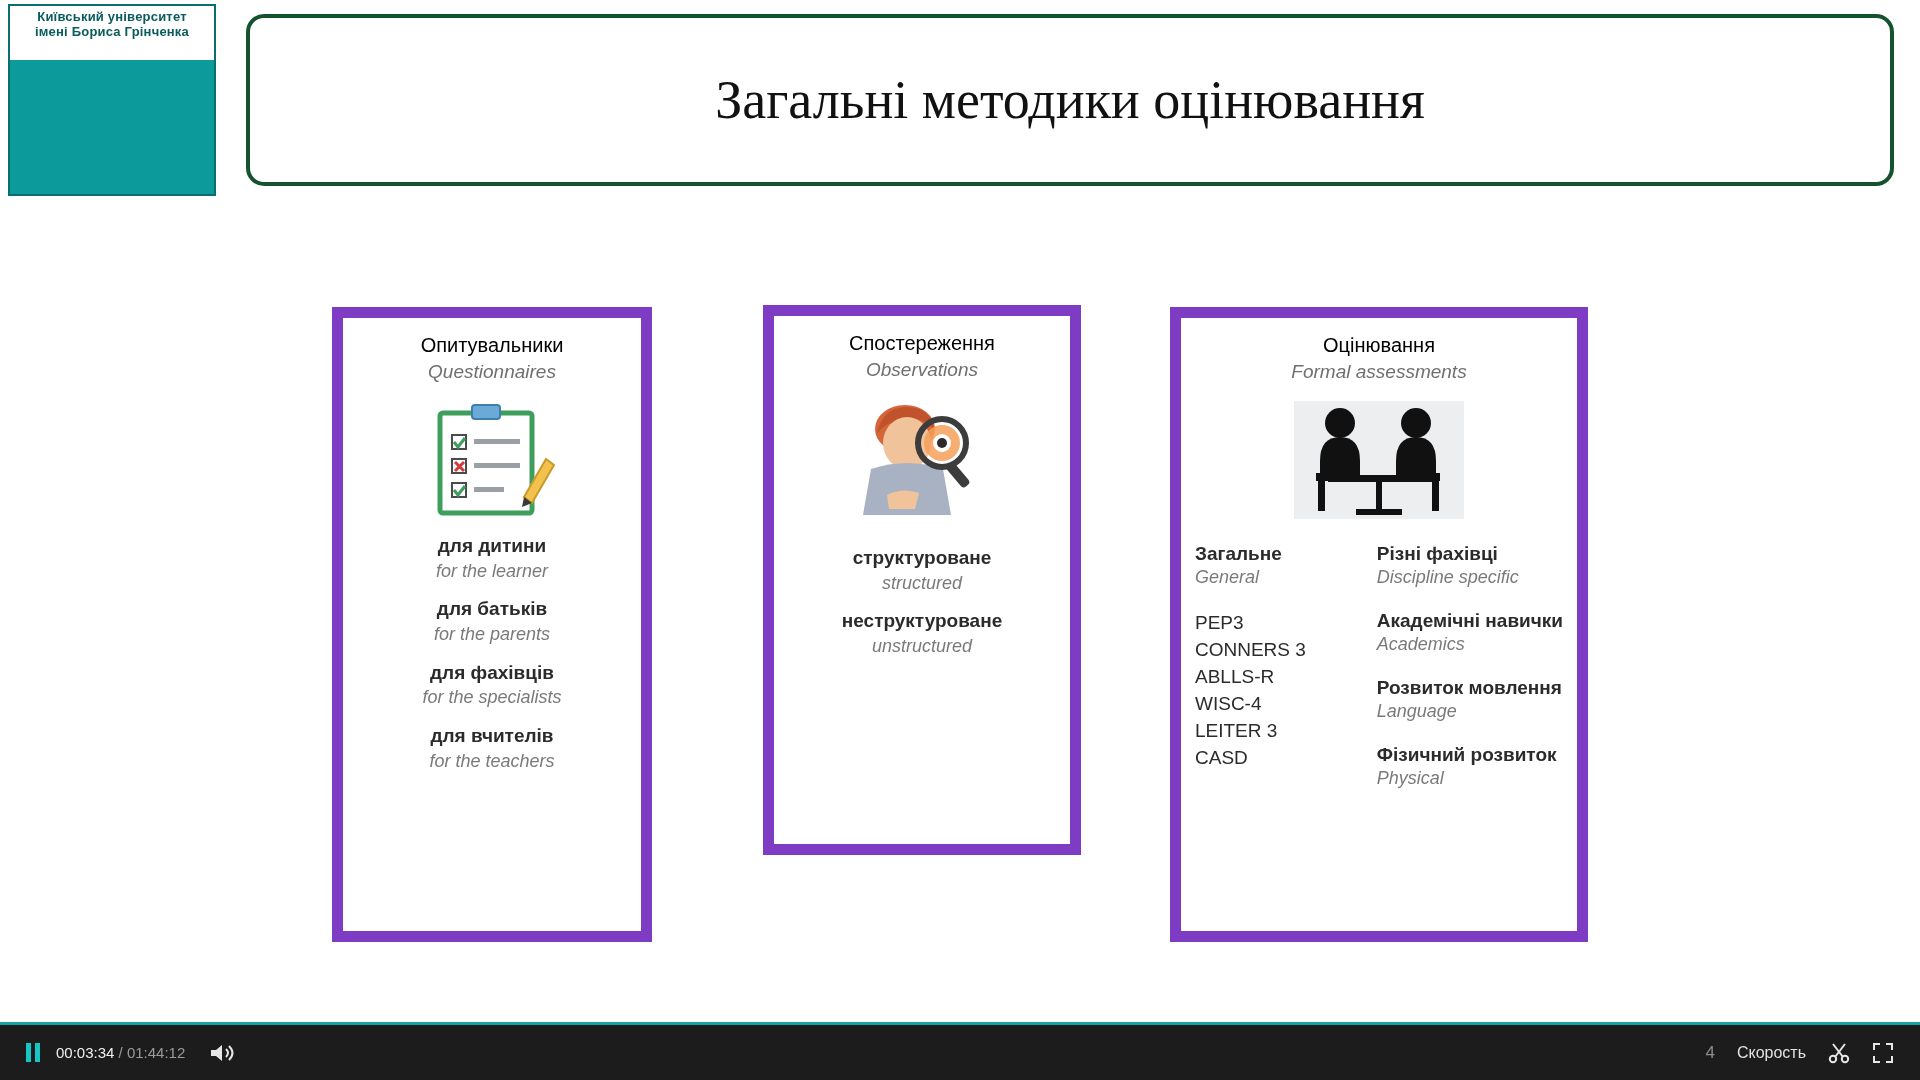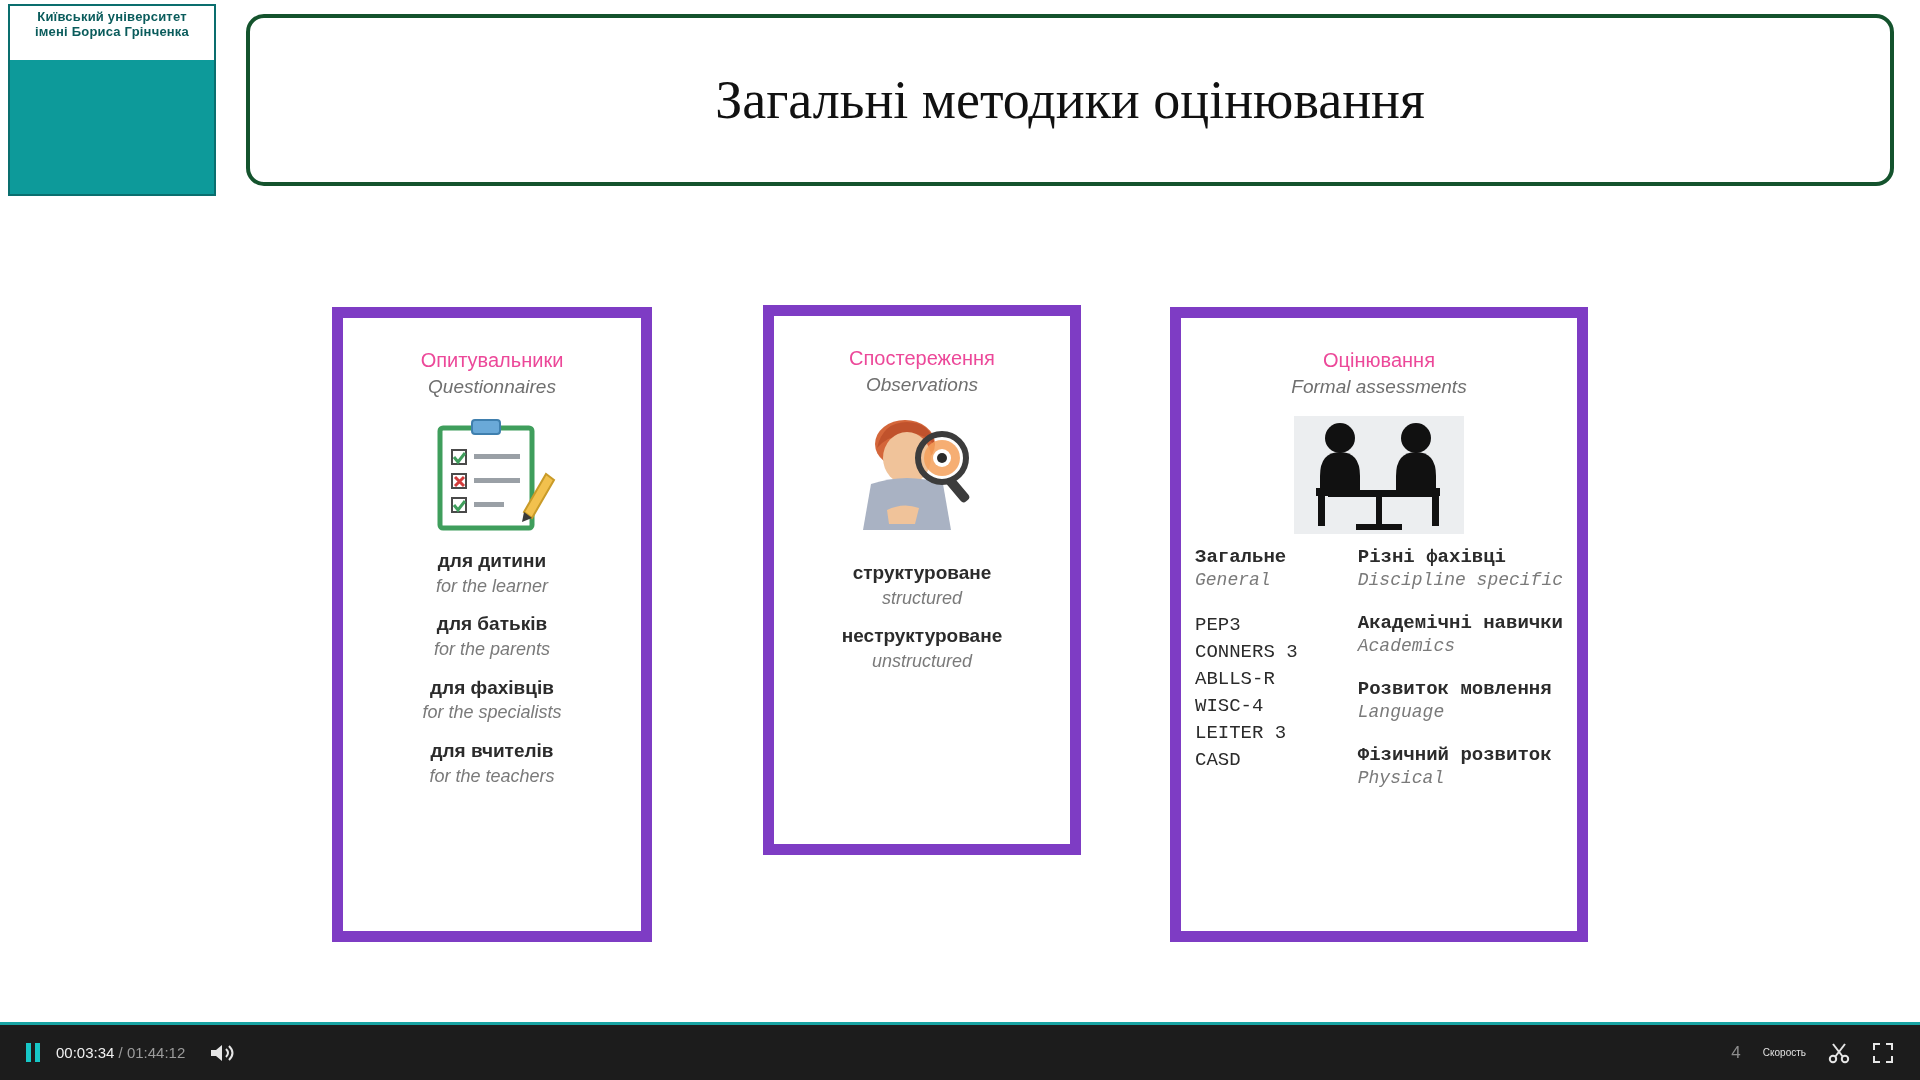--- a/index.html
+++ b/index.html
@@ -97,23 +97,23 @@
   .col-2 { left: 763px; top: 305px; width: 318px; height: 550px; }
   .col-3 { left: 1170px; top: 307px; width: 418px; height: 635px; }
 
   .col-inner {
     width: 100%; height: 100%;
     padding: 12px 10px;
     display: flex; flex-direction: column; align-items: center;
   }
   .hdr-main {
     font-size: 20px;
-    color: #ec4899;
+    color: #000000;
     text-align: right;
-    margin-top: 19px;
+    margin-top: 4px;
   }
   .hdr-sub {
     font-size: 19px;
     font-style: italic;
     color: #6f6f6f;
     text-align: left;
     margin-top: 4px;
   }
 
   .art { margin-top: 18px; }
@@ -130,24 +130,23 @@
     font-style: italic;
     color: #7a7a7a;
     line-height: 1.25;
     margin-top: 2px;
   }
 
   
   .grid3 {
     display: flex;
     width: 100%;
-    margin-top: 12px;
+    margin-top: 24px;
     padding: 0 4px;
     gap: 22px;
-    font-family: Liberation Mono, monospace;
   }
   .g-col { flex: 1; }
   .g-head-main {
     font-size: 19px; font-weight: bold; color: #2b2b2b;
   }
   .g-head-sub {
     font-size: 18px; font-style: italic; color: #7a7a7a; margin-top: 2px;
   }
   .g-list {
     margin-top: 22px;
@@ -190,21 +189,21 @@
     margin-left: 24px;
     display: flex; align-items: center; cursor: pointer;
   }
   .player-right {
     margin-left: auto;
     display: flex; align-items: center;
     gap: 22px;
     margin-right: 26px;
   }
   .page-num { font-size: 17px; color: #8d8d8d; }
-  .speed { font-size: 10px; color: #e2e2e2; cursor: pointer; }
+  .speed { font-size: 16px; color: #e2e2e2; cursor: pointer; }
   .icon-btn { cursor: pointer; display: flex; align-items: center; }
 </style>
 </head>
 <body>
 
 <div class="stage">
 
   <div class="logo">
     <div class="logo-band">
       <div>Київський університет</div>

